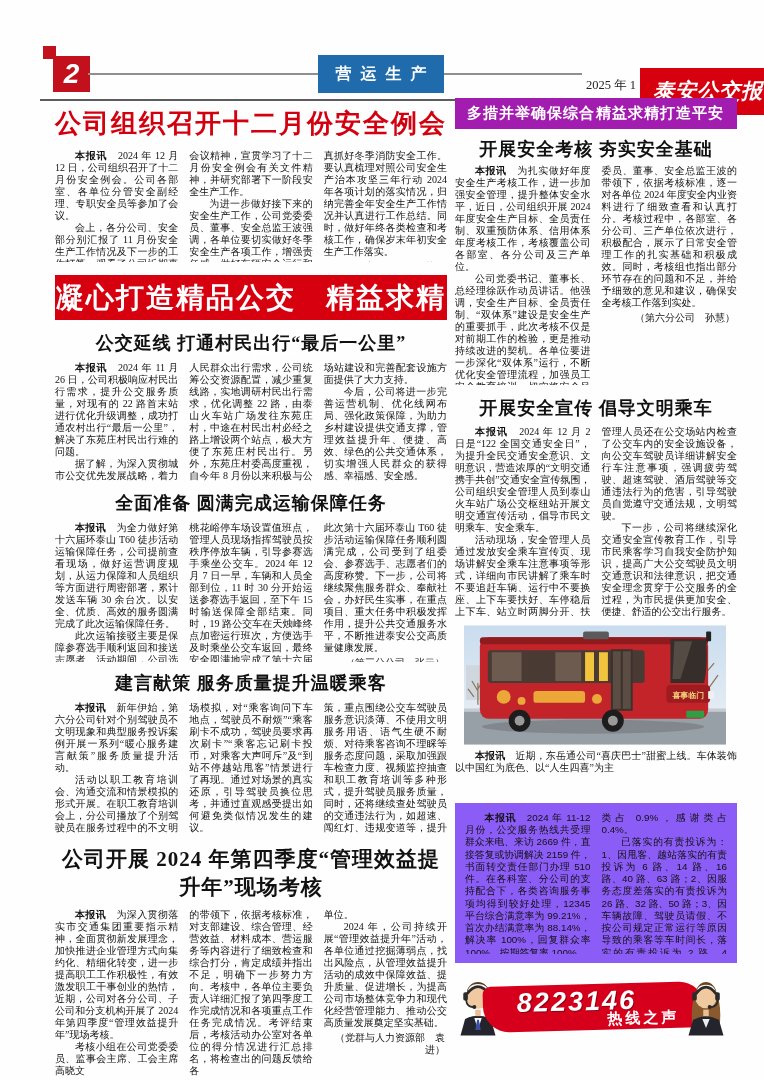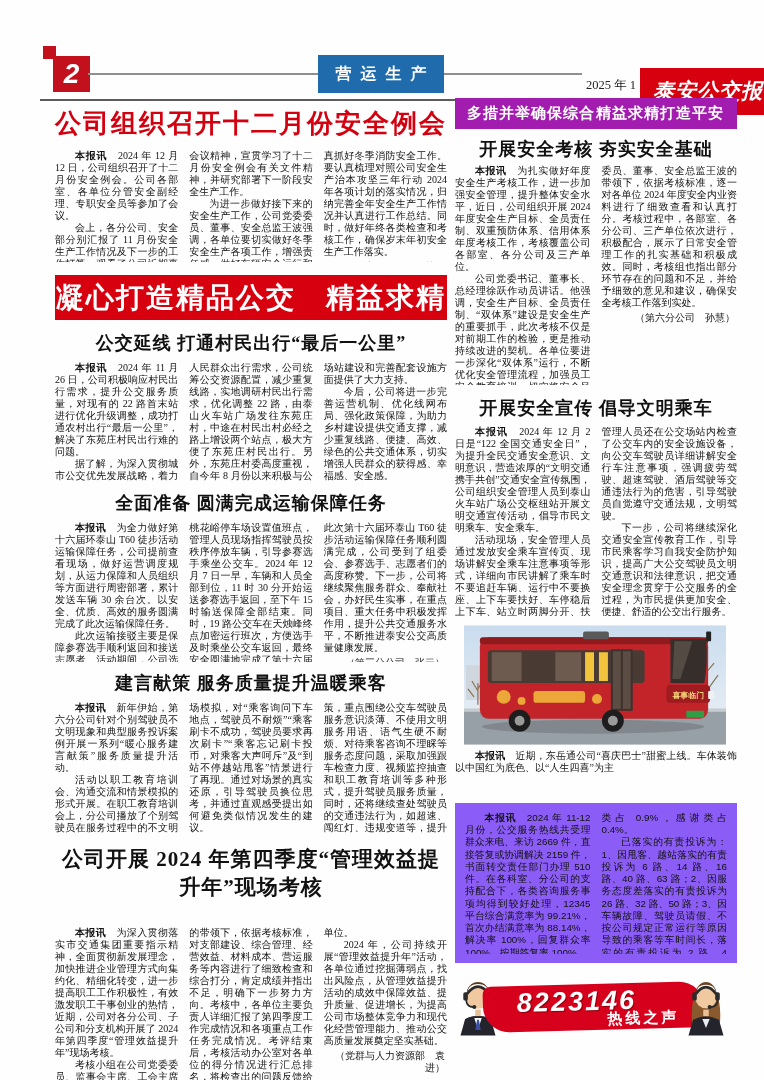--- a/index.html
+++ b/index.html
@@ -38,21 +38,21 @@
   .cols-a{height:112px;margin:0;}
   .cols-c{height:120px;}
   .cols-d{height:140px;}
   .cols-e{height:132px;}
   .cols-f{height:176px;}
   .cols-g{height:220px;margin-top:4px;}
   .cols-h{height:190px;margin-top:6px;}
   .mt-c{margin-top:11px;margin-bottom:7px;}
   .mt-d{margin-top:9px;margin-bottom:7px;}
   .mt-e{margin-top:9px;margin-bottom:7px;}
-  .mt-f{margin-top:11px;margin-bottom:26px;font-size:21px;}
+  .mt-f{margin-top:11px;margin-bottom:8px;font-size:21px;}
   .mt-g{margin-top:8px;}
   .mt-h{margin-top:11px;}
   
   .photo{margin:9px 6px 0 9px;width:262px;height:120px;display:block;}
   .caption{margin-top:5px;}
   .cols-cap{height:46px;}
   
   .hotbox{margin-top:7px;background:#8b5cf6;padding:9px 10px;}
   .cols-box{height:142px;}
   .hotbox .col{font-family:"Liberation Sans",sans-serif;font-size:9.8px;line-height:1.25;}
@@ -107,21 +107,21 @@
       <div class="cols cols-c">
           <div class="col">
             <p><strong>本报讯</strong>　2024 年 11 月 26 日，公司积极响应村民出行需求，提升公交服务质量，对现有的 22 路首末站进行优化升级调整，成功打通农村出行“最后一公里”，解决了东苑庄村民出行难的问题。</p>
             <p>据了解，为深入贯彻城市公交优先发展战略，着力提升公共交通吸引力，更好地满足</p>
           </div>
           <div class="col">
             <p class="cont">人民群众出行需求，公司统筹公交资源配置，减少重复线路，实地调研村民出行需求，优化调整 22 路，由泰山火车站广场发往东苑庄村，中途在村民出村必经之路上增设两个站点，极大方便了东苑庄村民出行。另外，东苑庄村委高度重视，自今年 8 月份以来积极与公司对接公交延伸事宜，并在公交</p>
           </div>
           <div class="col">
             <p class="cont">场站建设和完善配套设施方面提供了大力支持。</p>
-            <p>今后，公司将进一步完善运营机制、优化线网布局、强化政策保障，为助力乡村建设提供交通支撑，减少重复线路、便捷、高效、绿色的公共交通体系，切实增强人民群众的获得感、幸福感、安全感。</p>
+            <p>今后，公司将进一步完善运营机制、优化线网布局、强化政策保障，为助力乡村建设提供交通支撑，管理效益提升年、便捷、高效、绿色的公共交通体系，切实增强人民群众的获得感、幸福感、安全感。</p>
           </div>
         </div>
     </section>
 
     <section>
       <h2 class="headline h-black mt-d">全面准备 圆满完成运输保障任务</h2>
       <div class="cols cols-d">
           <div class="col">
             <p><strong>本报讯</strong>　为全力做好第十六届环泰山 T60 徒步活动运输保障任务，公司提前查看现场，做好运营调度规划，从运力保障和人员组织等方面进行周密部署，累计发送车辆 30 余台次。以安全、优质、高效的服务圆满完成了此次运输保障任务。</p>
             <p>此次运输接驳主要是保障参赛选手顺利返回和接送志愿者。活动期间，公司选派技术过硬驾驶员及管理调度人员参加全程服务保障。在天烛峰和</p>

